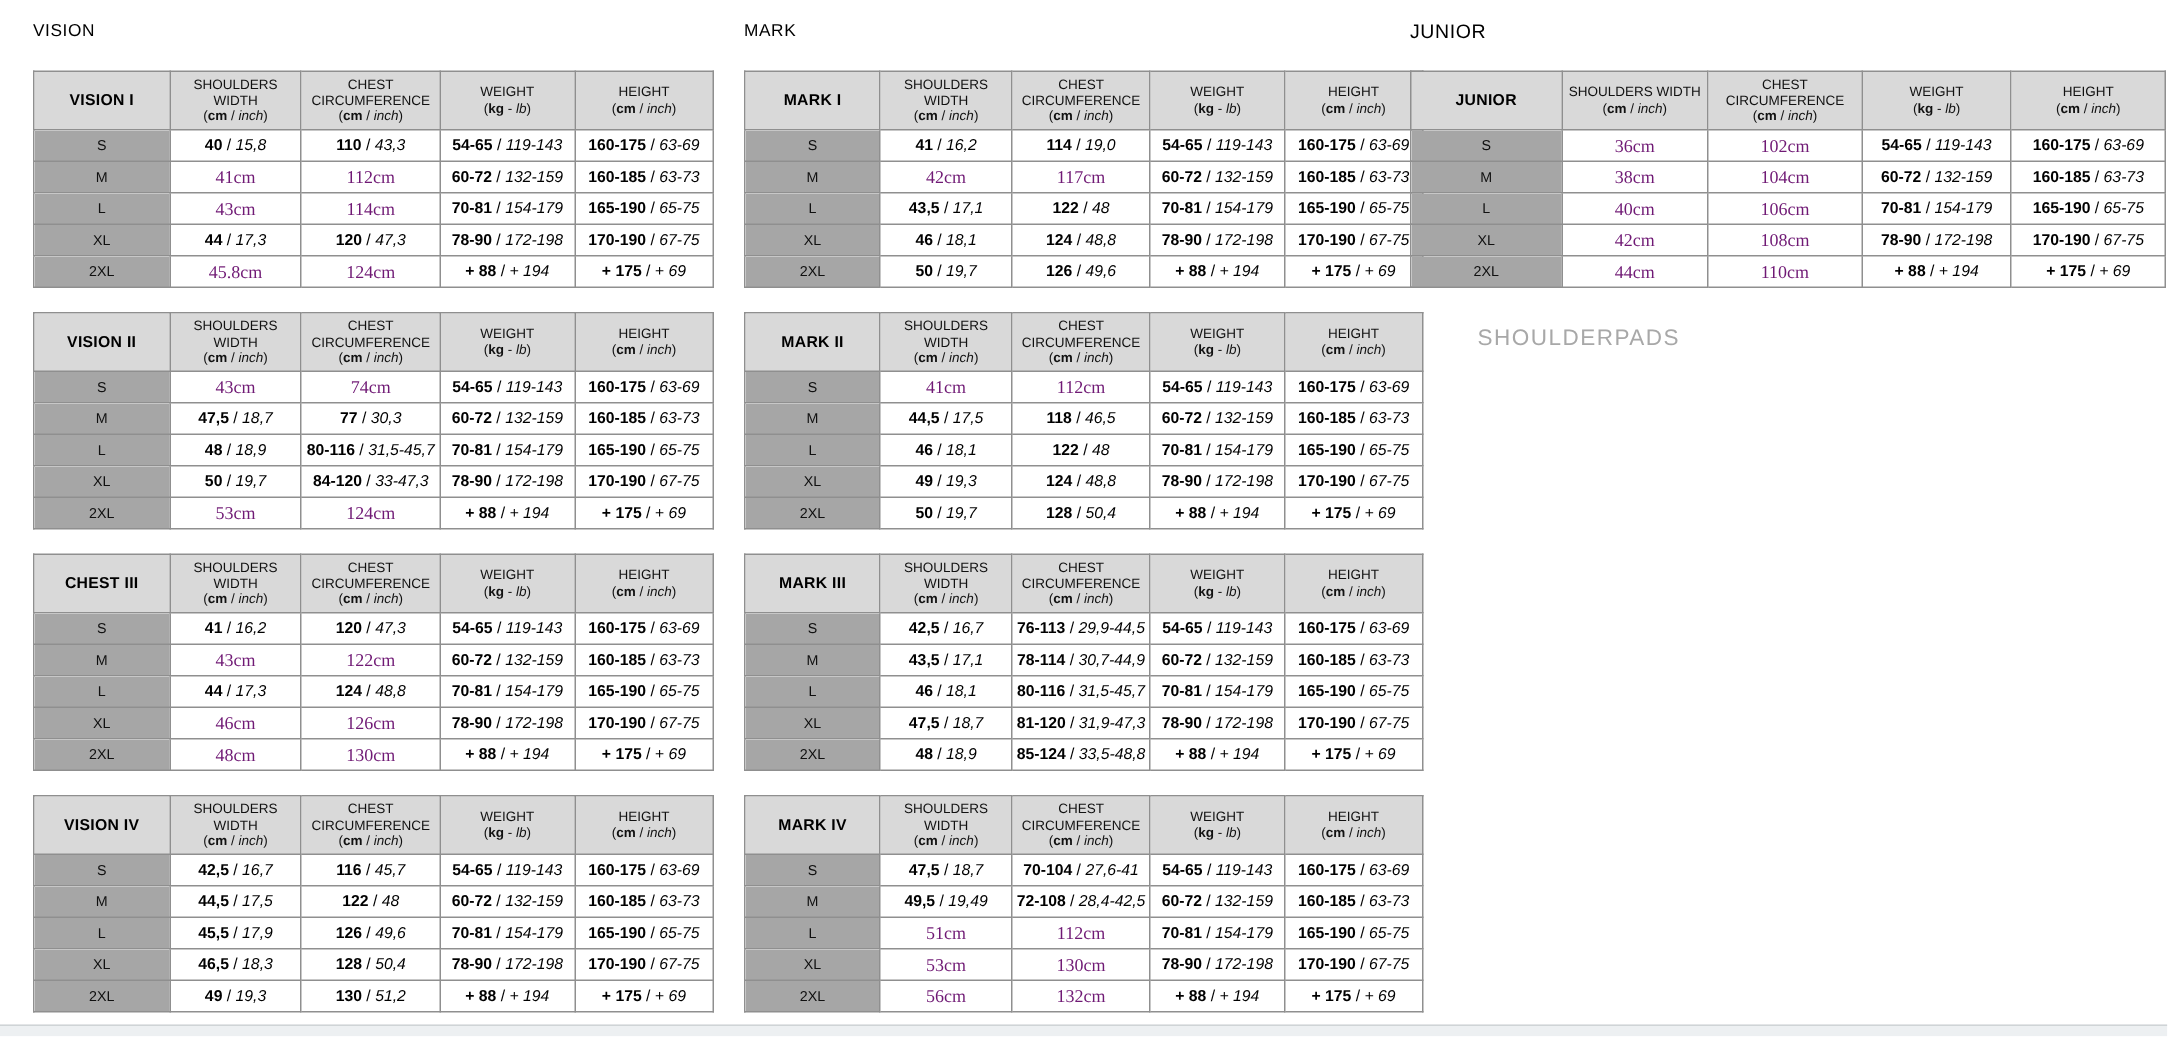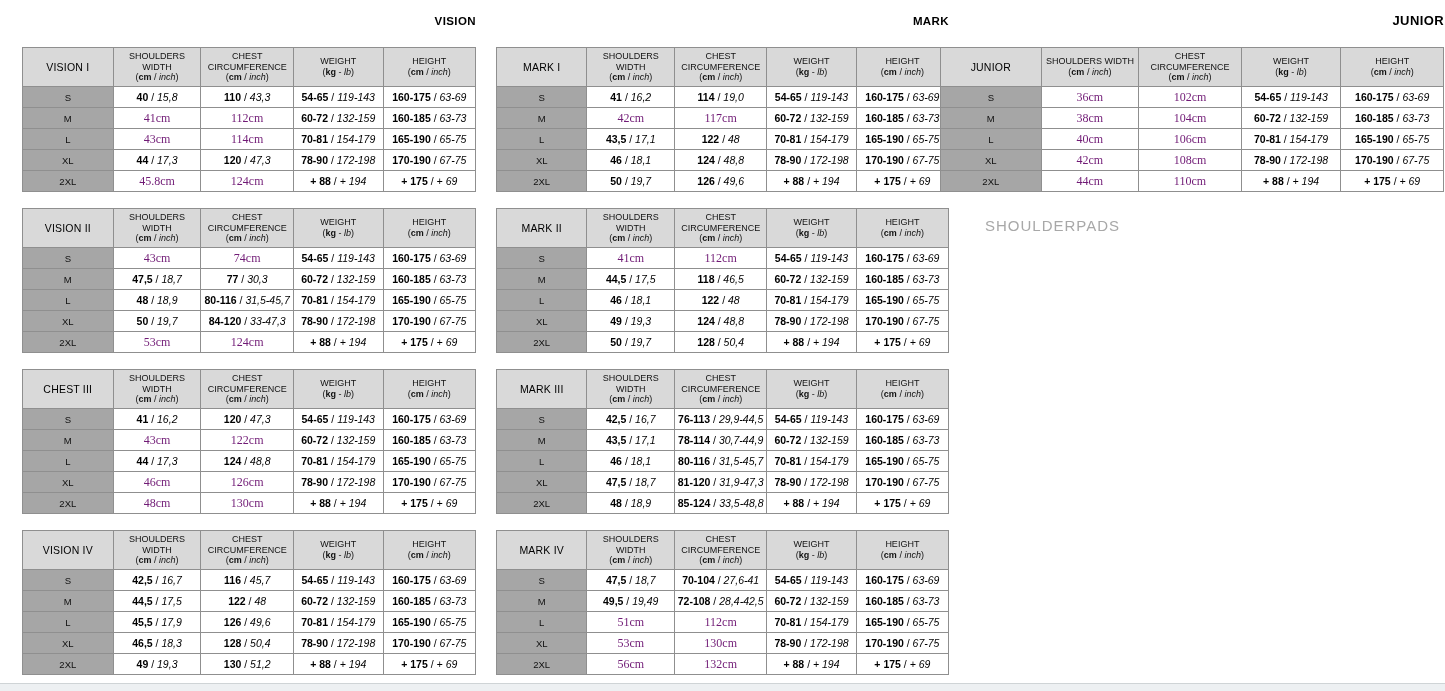--- a/index.html
+++ b/index.html
@@ -4,31 +4,31 @@
 <style>
   * { margin:0; padding:0; box-sizing:border-box; }
   html,body { background:#ffffff; font-family:"Liberation Sans","DejaVu Sans",sans-serif; }
   .page { position:relative; width:1445px; height:691px; background:#fff; overflow:hidden; }
 
   .group { position:absolute; top:12px; }
   .group-vision { left:22px;  width:454px; }
   .group-mark   { left:496px; width:453px; }
   .group-junior { left:940px; width:504px; }
 
-  .group-title { text-align:right; font-size:11.5px; font-weight:bold; color:#000;
+  .group-title { text-align:left; font-size:11.5px; font-weight:normal; color:#000;
                  height:18px; line-height:18px; margin-bottom:17px; letter-spacing:0.4px; }
   .group-junior .group-title { font-size:13px; }
 
   .size-table { width:100%; border-collapse:collapse; table-layout:fixed;
                 margin-bottom:16px; border:1px solid #3f3f3f; }
   .size-table th, .size-table td { border:1px solid #8f8f8f; overflow:hidden; }
 
   .size-table thead th { background:#d9d9d9; height:39px; vertical-align:middle;
                          text-align:center; padding:2px 1px; }
-  .name-cell { font-size:10.5px; font-weight:normal; color:#000; letter-spacing:0.2px; }
+  .name-cell { font-size:10.5px; font-weight:bold; color:#000; letter-spacing:0.2px; }
   .col-label { font-size:9px; font-weight:400; color:#111; line-height:10.5px; }
   .col-unit  { font-size:9px; font-weight:400; color:#111; line-height:11px; }
   .col-unit b { font-weight:bold; }
   .col-unit i { font-style:italic; }
 
   .size-table tbody td { height:21px; text-align:center; vertical-align:middle; }
   .size-cell  { background:#a6a6a6; font-size:9.5px; color:#101010;
                 border-color:#c8c8c8 #8f8f8f; }
   .value-cell { background:#ffffff; font-size:10.5px; color:#000; white-space:nowrap; }
   .value-cell b { font-weight:bold; }

